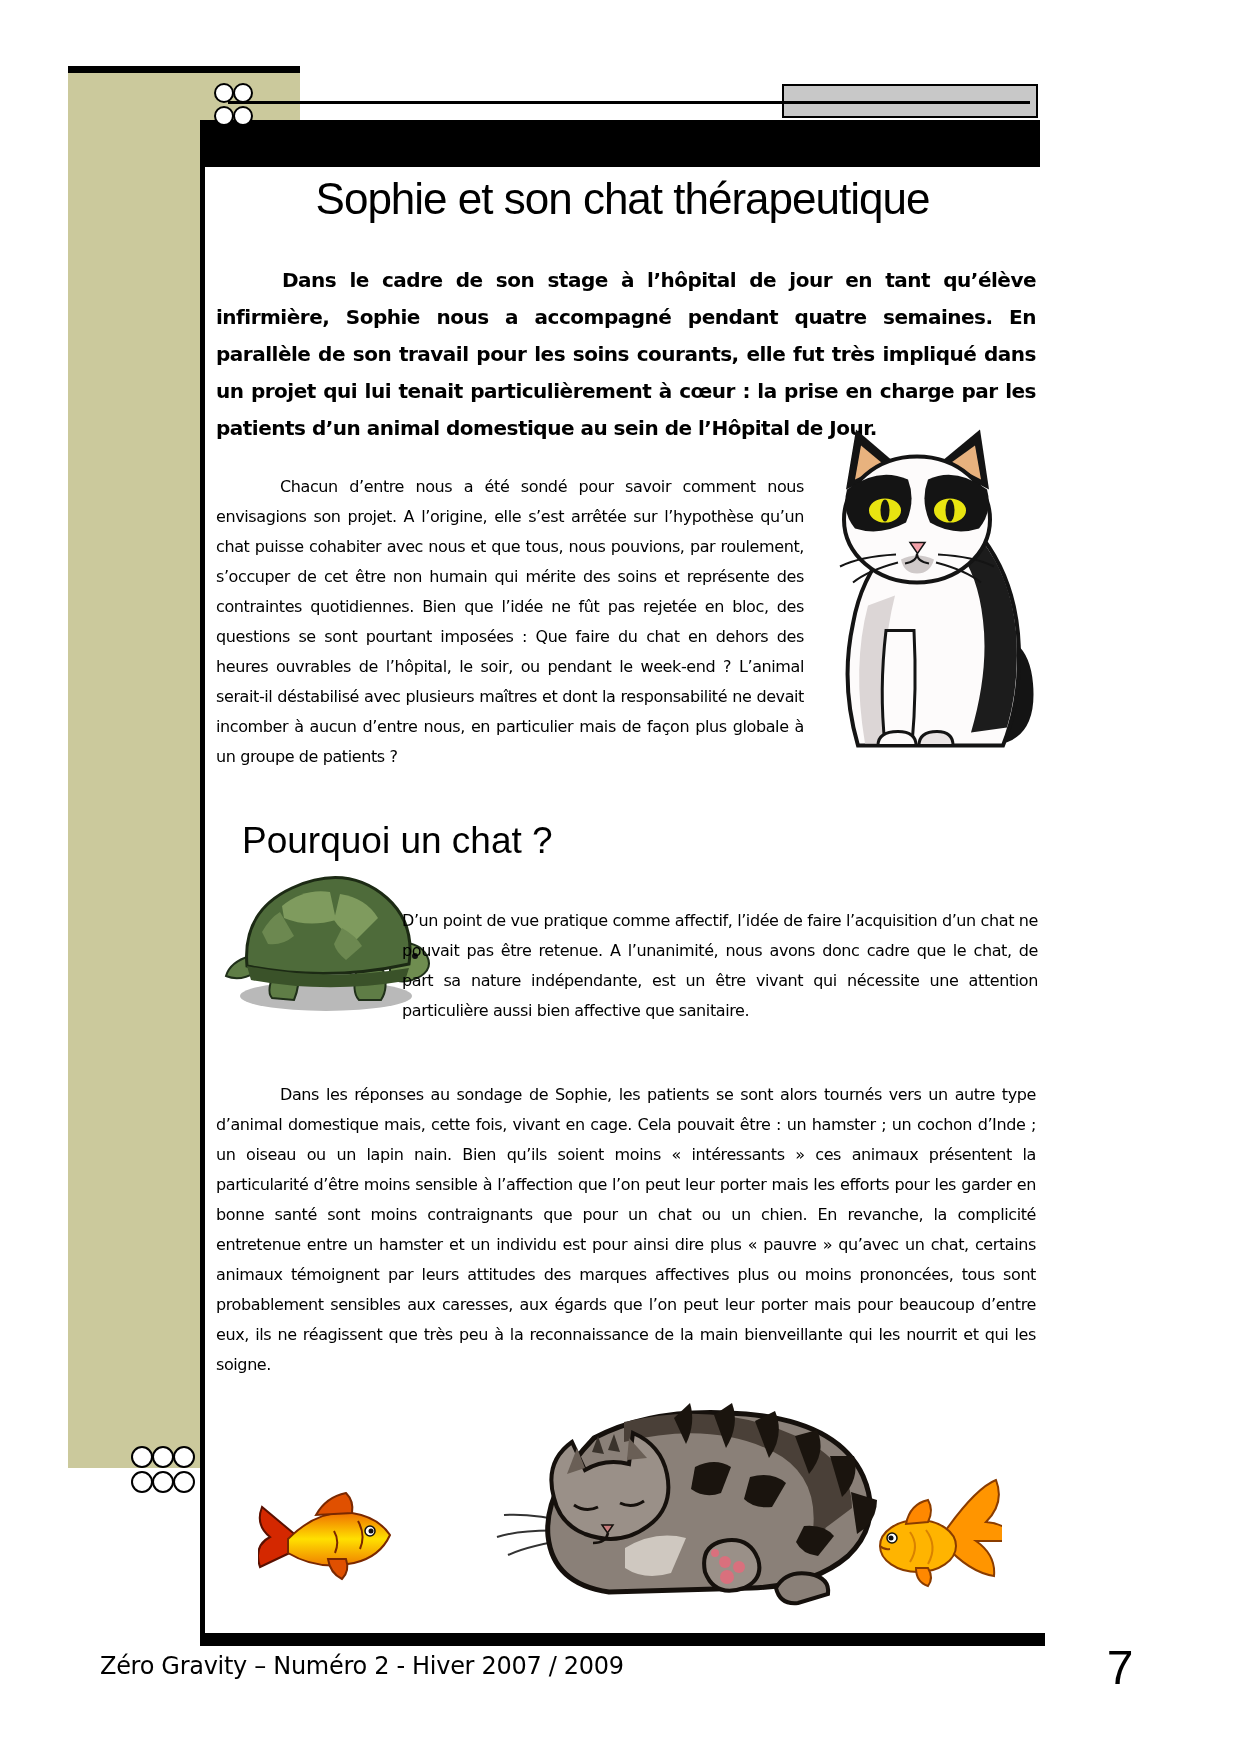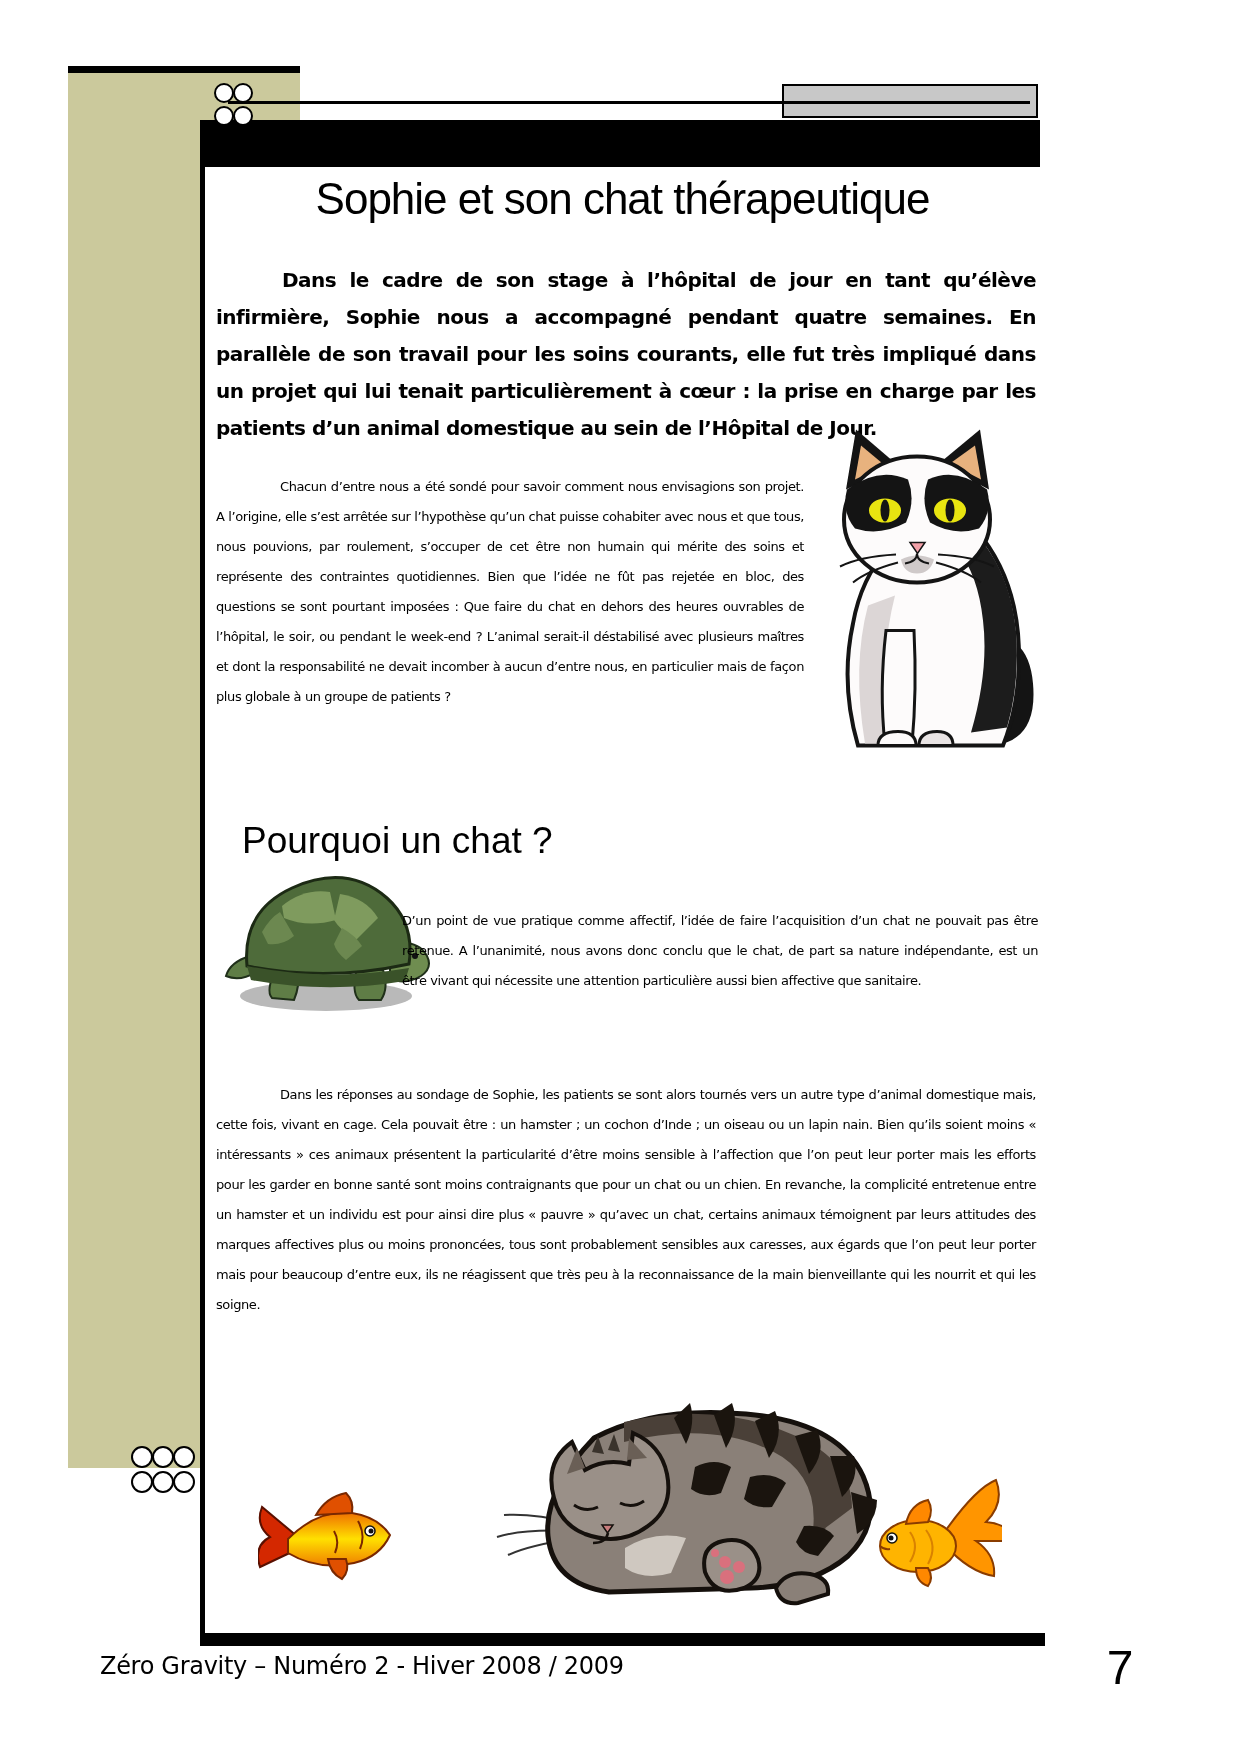--- a/index.html
+++ b/index.html
@@ -24,21 +24,21 @@
   #content-box{
     left:200px;top:120px;width:840px;height:1513px;background:#fff;
     border-left:5px solid #000;border-bottom:13px solid #000;z-index:2;
   }
   #header-bar{left:200px;top:120px;width:840px;height:47px;background:#000;z-index:3;}
   #article-title{
     left:205px;top:174px;width:835px;text-align:center;
     font-family:"Liberation Sans",sans-serif;font-weight:400;font-size:44px;letter-spacing:-1px;z-index:4;
   }
   .body-text{
-    font-size:13px;line-height:30px;letter-spacing:-0.4px;text-align:justify;z-index:4;
+    font-size:16px;line-height:30px;letter-spacing:-0.4px;text-align:justify;z-index:4;
   }
   .indent{text-indent:64px;}
   #intro-par{
     left:216px;top:262px;width:820px;font-weight:700;font-size:20px;line-height:37px;
     letter-spacing:-0.5px;text-align:justify;text-indent:66px;z-index:4;
   }
   #par-1{left:216px;top:472px;width:588px;}
   #section-heading{
     left:218px;top:820px;font-family:"Liberation Sans",sans-serif;font-weight:400;
     font-size:37px;letter-spacing:0px;z-index:4;margin-left:24px;
@@ -119,21 +119,21 @@
     <path d="M168,106 q28,-5 37,12 q6,12 -6,20 q-17,10 -31,2 z" fill="#6f8d50" stroke="#20301a" stroke-width="2"></path>
     <circle cx="193" cy="118" r="3" fill="#111"></circle>
     <path d="M25,128 q-5,-55 45,-78 q55,-25 95,10 q28,25 22,66 q-82,18 -162,2 z" fill="#4e6b3a" stroke="#1c2a14" stroke-width="3"></path>
     <path d="M60,68 q22,-18 48,-14 l6,28 q-28,8 -52,-2 z" fill="#7f9b5e"></path>
     <path d="M118,56 q26,4 38,24 l-22,22 q-16,-10 -22,-20 z" fill="#7f9b5e"></path>
     <path d="M40,94 q8,-14 18,-20 l14,24 q-12,10 -26,8 z" fill="#6c8850"></path>
     <path d="M120,90 q14,8 20,18 l-16,14 q-10,-8 -12,-16 z" fill="#6c8850"></path>
     <path d="M25,128 q80,16 162,2 l-4,13 q-78,13 -154,-1 z" fill="#3a5229"></path>
   </svg>
 
-  <div class="abs body-text" id="par-2">D’un point de vue pratique comme affectif, l’idée de faire l’acquisition d’un chat ne pouvait pas être retenue. A l’unanimité, nous avons donc conclu que le chat, de part sa nature indépendante, est un être vivant qui nécessite une attention particulière aussi bien affective que sanitaire.</div>
+  <div class="abs body-text" id="par-2">D’un point de vue pratique comme affectif, l’idée de faire l’acquisition d’un chat ne pouvait pas être retenue. A l’unanimité, nous avons donc cadre que le chat, de part sa nature indépendante, est un être vivant qui nécessite une attention particulière aussi bien affective que sanitaire.</div>
 
   <div class="abs body-text indent" id="par-3">Dans les réponses au sondage de Sophie, les patients se sont alors tournés vers un autre type d’animal domestique mais, cette fois, vivant en cage. Cela pouvait être : un hamster ; un cochon d’Inde ; un oiseau ou un lapin nain. Bien qu’ils soient moins « intéressants » ces animaux présentent la particularité d’être moins sensible à l’affection que l’on peut leur porter mais les efforts pour les garder en bonne santé sont moins contraignants que pour un chat ou un chien. En revanche, la complicité entretenue entre un hamster et un individu est pour ainsi dire plus « pauvre » qu’avec un chat, certains animaux témoignent par leurs attitudes des marques affectives plus ou moins prononcées, tous sont probablement sensibles aux caresses, aux égards que l’on peut leur porter mais pour beaucoup d’entre eux, ils ne réagissent que très peu à la reconnaissance de la main bienveillante qui les nourrit et qui les soigne.</div>
 
   <svg class="abs" id="red-fish" viewBox="0 0 140 100" aria-hidden="true">
     <defs>
       <linearGradient id="rf" x1="0" y1="0" x2="0" y2="1">
         <stop offset="0" stop-color="#f07000"></stop>
           <stop offset="0.5" stop-color="#ffe000"></stop>
           <stop offset="1" stop-color="#f08000"></stop>
       </linearGradient>
@@ -196,16 +196,16 @@
 
   <div class="abs circle-grid" id="bottom-circles">
     <div class="c"></div>
     <div class="c"></div>
     <div class="c"></div>
     <div class="c"></div>
     <div class="c"></div>
     <div class="c"></div>
   </div>
 
-  <div class="abs" id="footer-line">Zéro Gravity – Numéro 2 - Hiver 2008 / 2009</div>
+  <div class="abs" id="footer-line">Zéro Gravity – Numéro 2 - Hiver 2007 / 2009</div>
   <div class="abs" id="page-number">7</div>
 
 </div>
 
 </body></html>

